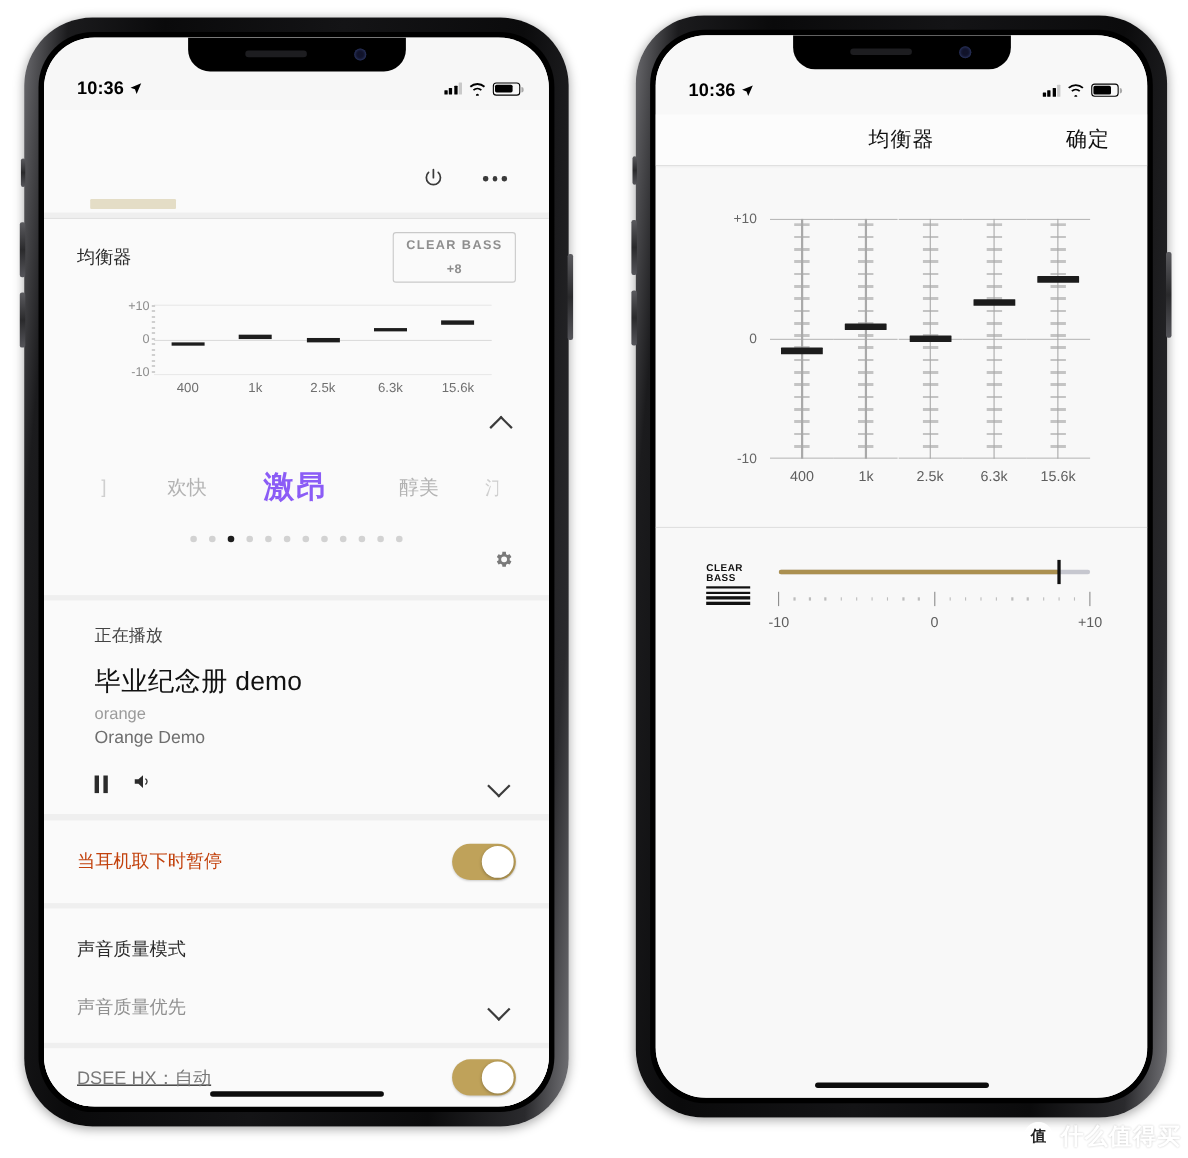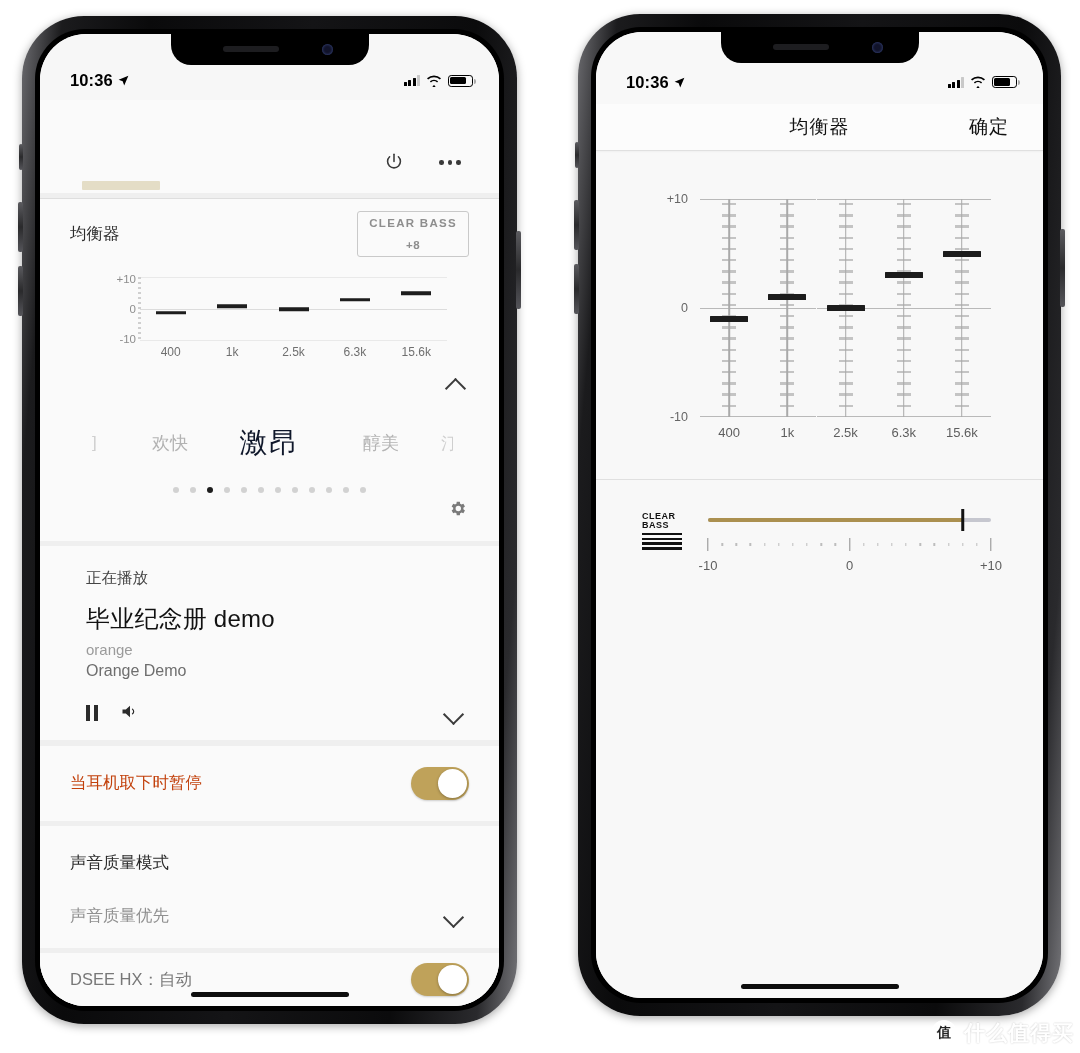--- a/index.html
+++ b/index.html
@@ -143,21 +143,21 @@
   .mc-xlabels span { position:absolute; transform:translateX(-50%); font-size:12px; color:#6f6f6f; }
 
   .chev-up-row { height:36px; position:relative; }
   .chev-up-row .c { position:absolute; right:32px; top:2px; }
 
   
   .presets {
     position:relative; height: 72px; display:flex; align-items:center; justify-content:center;
   }
   .pr { position:absolute; color:#b3b3b3; font-size:18px; white-space:nowrap; }
-  .pr-c { position:relative; color:#0f172a; font-size:28px; font-weight:400; letter-spacing:2px;}
+  .pr-c { position:relative; color:#8b5cf6; font-size:28px; font-weight:700; letter-spacing:2px;}
   .pr-l1 { left: 112px; } .pr-r1 { right: 100px; }
   .pr-l2 { left: 52px; color:#cfcfcf; font-size:17px; overflow:hidden; width:12px;}
   .pr-r2 { right: 46px; color:#cfcfcf; font-size:17px; overflow:hidden; width:12px;}
   .dots { display:flex; gap:11px; justify-content:center; padding: 8px 0 0 0; }
   .dots i { width:6px;height:6px;border-radius:50%;background:#d2d2d2;display:block;}
   .dots i.on { background:#1d1d1d; }
   .gear-row { height: 48px; position:relative; }
   .gear-row .g { position:absolute; right:32px; top:6px; }
 
   
@@ -189,21 +189,21 @@
   .sq-block { background:#fafafa; }
   .sq-title { font-size:16.5px; color:#2b2b2b; padding: 26px 30px 0 30px; }
   .sq-val {
     display:flex;align-items:center;justify-content:space-between;
     padding: 0 34px 0 30px; height: 64px; margin-top: 10px;
   }
   .sq-val .v { font-size:16.5px; color:#909090; }
 
   .dsee {
     background:#fafafa; display:flex; align-items:center; justify-content:space-between;
-    padding: 0 30px; height: 62px; position:relative;
+    padding: 0 30px; height: 62px; position:relative;text-decoration:underline;
   }
   .dsee .lbl { font-size:16.5px; color:#787878; white-space:nowrap;}
 
   
   .chev { width:22px;height:22px;position:relative;display:inline-block;}
   .chev::before{
     content:''; position:absolute; left:3px; top:5px; width:13px;height:13px;
     border-right:2.4px solid #3b3b3b; border-bottom:2.4px solid #3b3b3b;
     transform: rotate(45deg);
   }

